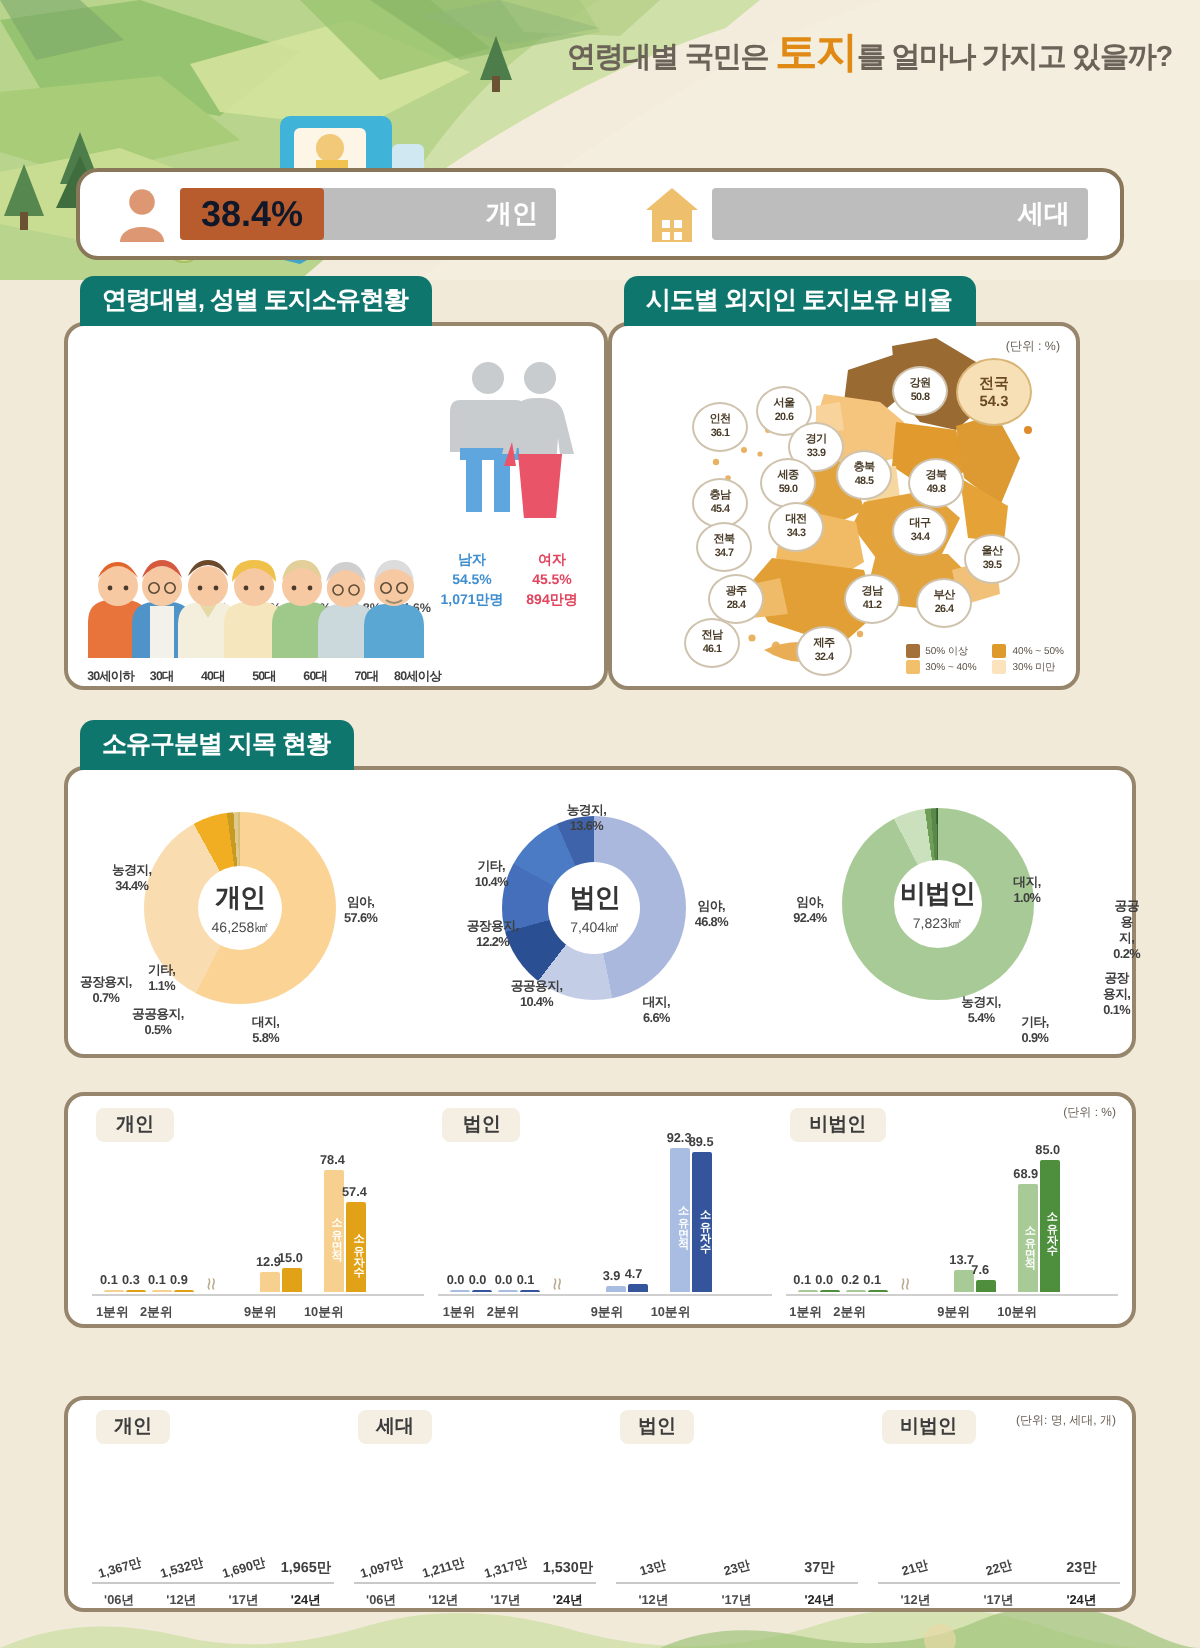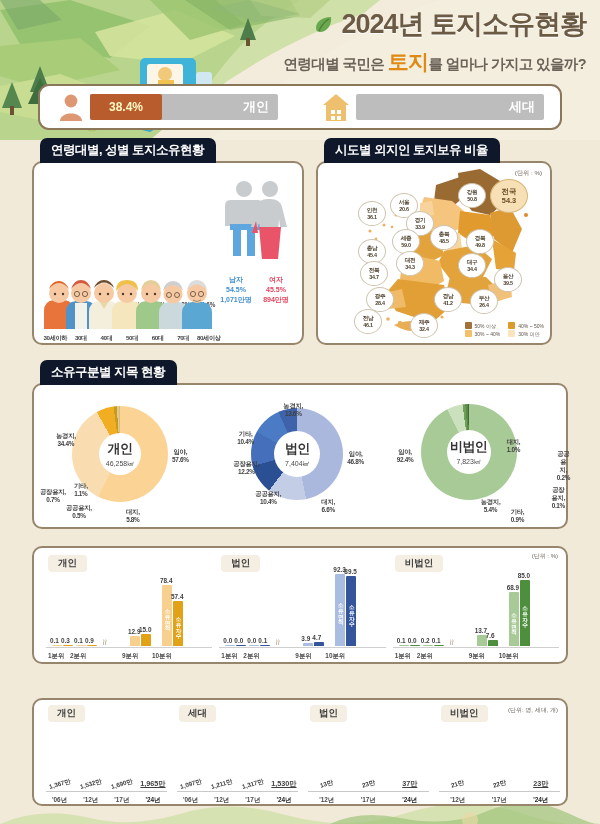--- a/index.html
+++ b/index.html
@@ -29,27 +29,27 @@
     background: #fff; border: 2.5px solid #8a7759; border-radius: 11px;
     display: flex; align-items: center; z-index: 5;
   }
   .stat-unit { display: flex; align-items: center; gap: 6px; padding: 0 6px; }
   .stat-unit.u1 { margin-left: 12px; }
   .stat-unit.u2 { margin-left: 32px; }
   .stat-track { width: 188px; height: 26px; background: #bdbdbd; border-radius: 2px; display: flex; align-items: center; position: relative; }
   .stat-fill { height: 26px; border-radius: 2px; display: flex; align-items: center; justify-content: center; }
   .stat-fill.c1 { background: #b85c2e; width: 72px; }
   .stat-fill.c2 { background: #9b7c14; width: 119px; }
-  .stat-pct { color: #fef9c3; font-size: 12px; font-weight: bold; }
+  .stat-pct { color: #0f172a; font-size: 18px; font-weight: bold; }
   .stat-lbl { position: absolute; right: 9px; color: #fff; font-size: 13px; font-weight: bold; }
 
   
   .section { position: absolute; }
   .sec-head {
-    display: inline-block; background: #0f172a; color: #fff;
+    display: inline-block; background: #0f766e; color: #fff;
     font-size: 12.5px; font-weight: bold; letter-spacing: -0.5px;
     padding: 4px 12px 4px 11px; border-radius: 7px 7px 0 0;
     position: relative; z-index: 3; margin-left: 8px;
   }
   .sec-body {
     background: #fff; border: 2.5px solid #97866c; border-radius: 10px;
     margin-top: -2px; position: relative; z-index: 2;
   }
 
   
@@ -64,21 +64,21 @@
   .people { position: absolute; left: 2px; bottom: 16px; width: 178px; height: 62px; }
   .age-axis { position: absolute; left: 3px; bottom: 2px; width: 178px; display: flex; gap: 1px; }
   .age-axis span { flex: 1; font-size: 6.2px; font-weight: bold; color: #3d3d3d; text-align: center; letter-spacing: -0.4px; }
   .gender { position: absolute; right: 8px; top: 14px; width: 76px; text-align: center; }
   .gen-labels { display: flex; justify-content: center; gap: 4px; margin-top: 2px; }
   .gen-col { font-size: 7px; font-weight: bold; line-height: 1.45; width: 36px; }
   .gen-col.m { color: #3f8fd0; }
   .gen-col.f { color: #e2445e; }
 
   
-  .s-map { left: 316px; top: 138px; width: 236px; border-radius: 17px; }
+  .s-map { left: 304px; top: 138px; width: 236px; border-radius: 17px; }
   .map-body { height: 184px; padding: 4px; position: relative; overflow: hidden; }
   .map-unit { position: absolute; right: 8px; top: 6px; font-size: 6.2px; color: #6b6258; }
   .nat-bubble {
     position: absolute; right: 22px; top: 16px; width: 38px; height: 34px; border-radius: 50%;
     background: #f7e0b6; border: 1.2px solid #d9b678;
     display: flex; flex-direction: column; align-items: center; justify-content: center;
     font-size: 7.4px; font-weight: bold; color: #6a4c20; line-height: 1.25; z-index: 6;
   }
   .pin {
     position: absolute; width: 28px; height: 25px; border-radius: 50%;
@@ -129,21 +129,21 @@
   .s-ts { left: 32px; top: 700px; width: 536px; }
   .ts-body { height: 108px; display: flex; padding: 2px 4px; position: relative; }
   .ts-unit { flex: 1; position: relative; height: 104px; }
   .ts-tag {
     display: inline-block; background: #f4efe2; border-radius: 4px;
     font-size: 9.5px; font-weight: bold; color: #3d3d3d; padding: 2px 9px; margin: 3px 0 0 10px;
   }
   .ts-plot { position: absolute; left: 8px; bottom: 16px; width: 92%; height: 64px; display: flex; align-items: flex-end; gap: 4px; }
   .ts-col { flex: 1; display: flex; flex-direction: column; align-items: center; }
   .ts-val { font-size: 6.3px; font-weight: bold; color: #3f3f3f; margin-bottom: 1px; white-space: nowrap; transform: rotate(-16deg); }
-  .ts-col.last .ts-val { transform: none; font-size: 7.2px; text-decoration: underline; }
+  .ts-col.last .ts-val { transform: none; font-size: 7.2px; }
   .ts-rect { width: 100%; background: #f0d3a4; border-radius: 1px 1px 0 0; }
   .ts-col.last .ts-rect { background: #d98b12; }
   .ts-axis { position: absolute; left: 8px; bottom: 14px; width: 92%; border-top: 1px solid #c9c9c9; }
   .ts-xlabs { position: absolute; left: 8px; bottom: 1px; width: 92%; display: flex; gap: 4px; }
   .ts-xlabs span { flex: 1; text-align: center; font-size: 6.4px; font-weight: bold; color: #4a4a4a; }
   .ts-xlabs span.last { color: #222; }
   .ts-note { position: absolute; right: 8px; top: 6px; font-size: 6px; color: #6b6258; }
   .footer-art { position: absolute; left: 0; bottom: 0; width: 600px; height: 26px; }
 </style>
 </head>
@@ -194,27 +194,20 @@
       <circle cx="170" cy="112" r="12" fill="#2d8fb3"></circle>
       <circle cx="170" cy="112" r="5" fill="#f4f2ea"></circle>
       <rect x="196" y="96" width="18" height="10" rx="2" fill="#e9eef0"></rect>
     </g>
 
     <path d="M600 0 V140 H150 C230 70 330 14 420 0 Z" fill="#f3ecdc"></path>
     <path d="M600 0 V140 H210 C280 80 360 26 440 0 Z" fill="#f4eedf" opacity="0.9"></path>
   </svg>
 
   <div class="header-text">
-    <div class="title-row">
-      <svg class="leaf-icon" width="22" height="22" viewBox="0 0 22 22">
-        <path d="M18 4 C10 4 3 8 3 15 C3 18 5 19 7 19 C14 19 19 12 18 4 Z" fill="#6aa84f"></path>
-        <path d="M16 6 C11 9 8 13 6 18" stroke="#4e7d38" stroke-width="1.3" fill="none"></path>
-      </svg>
-      <span class="main-title">2024년 토지소유현황</span>
-    </div>
     <div class="sub-title">
       <span>연령대별 국민은</span>
       <span class="hl">토지</span><span>를 얼마나 가지고 있을까?</span>
     </div>
   </div>
 </div>
 
 <div class="statbar">
   <div class="stat-unit u1">
     <svg width="26" height="30" viewBox="0 0 26 30">

